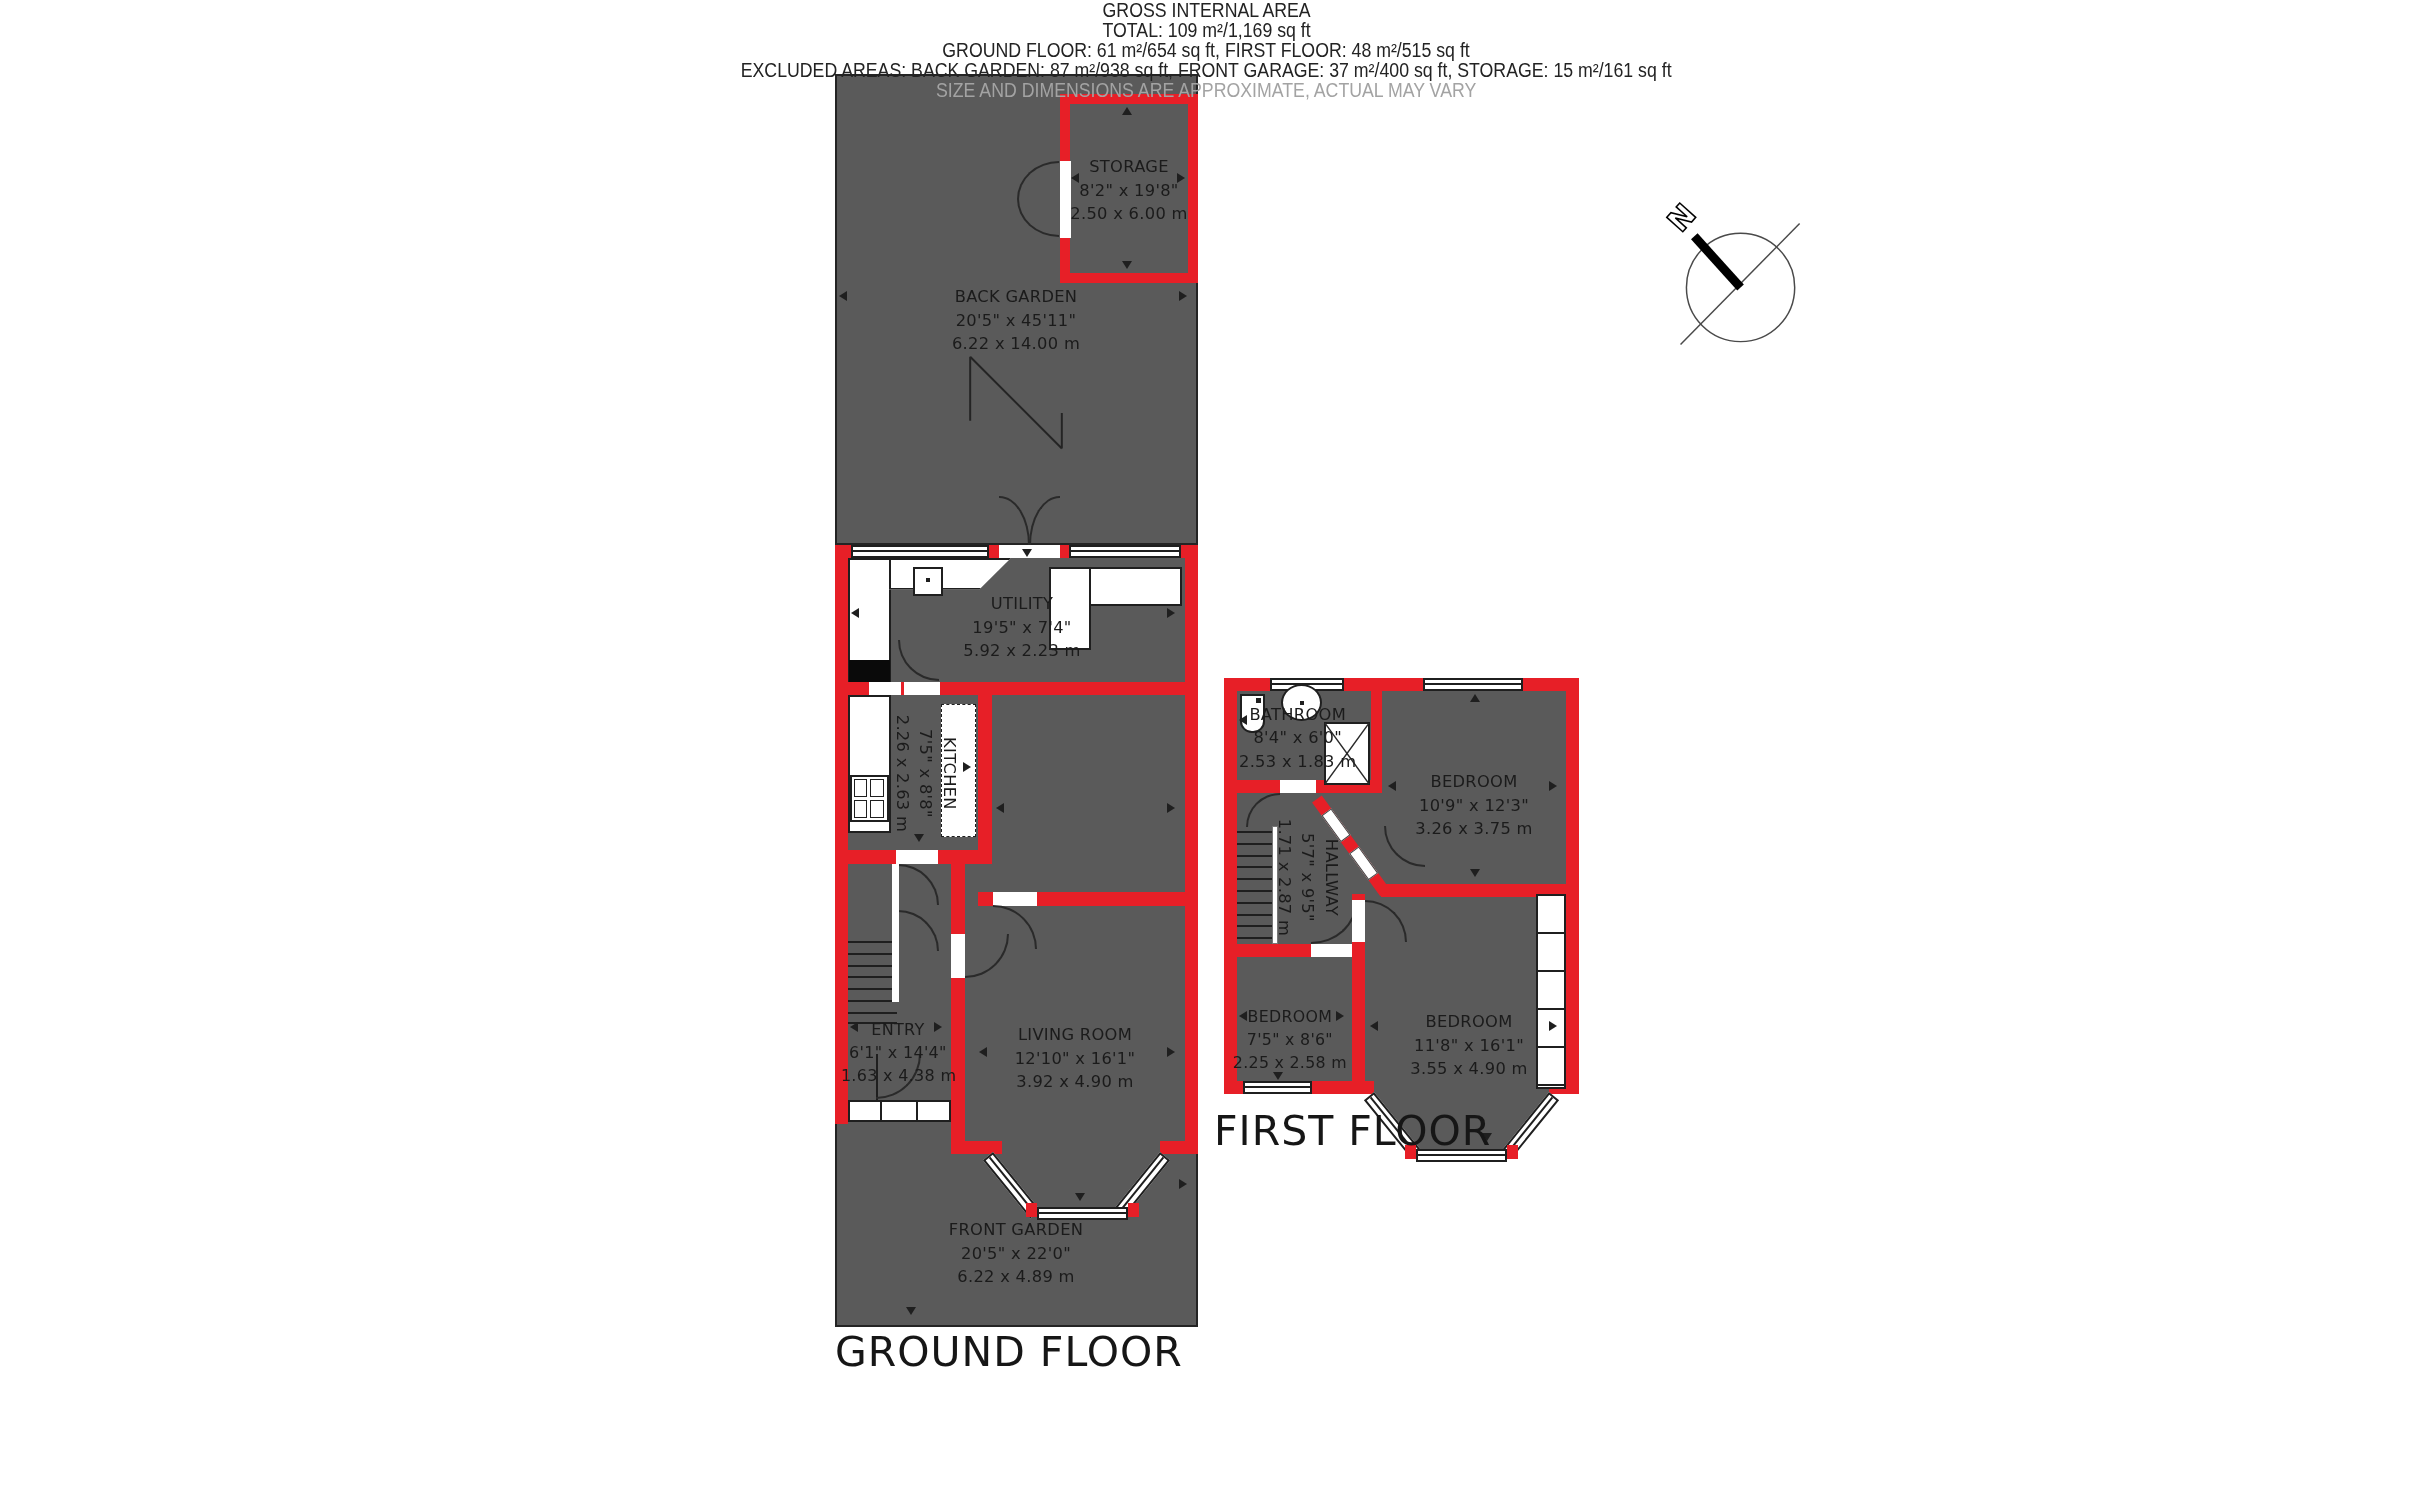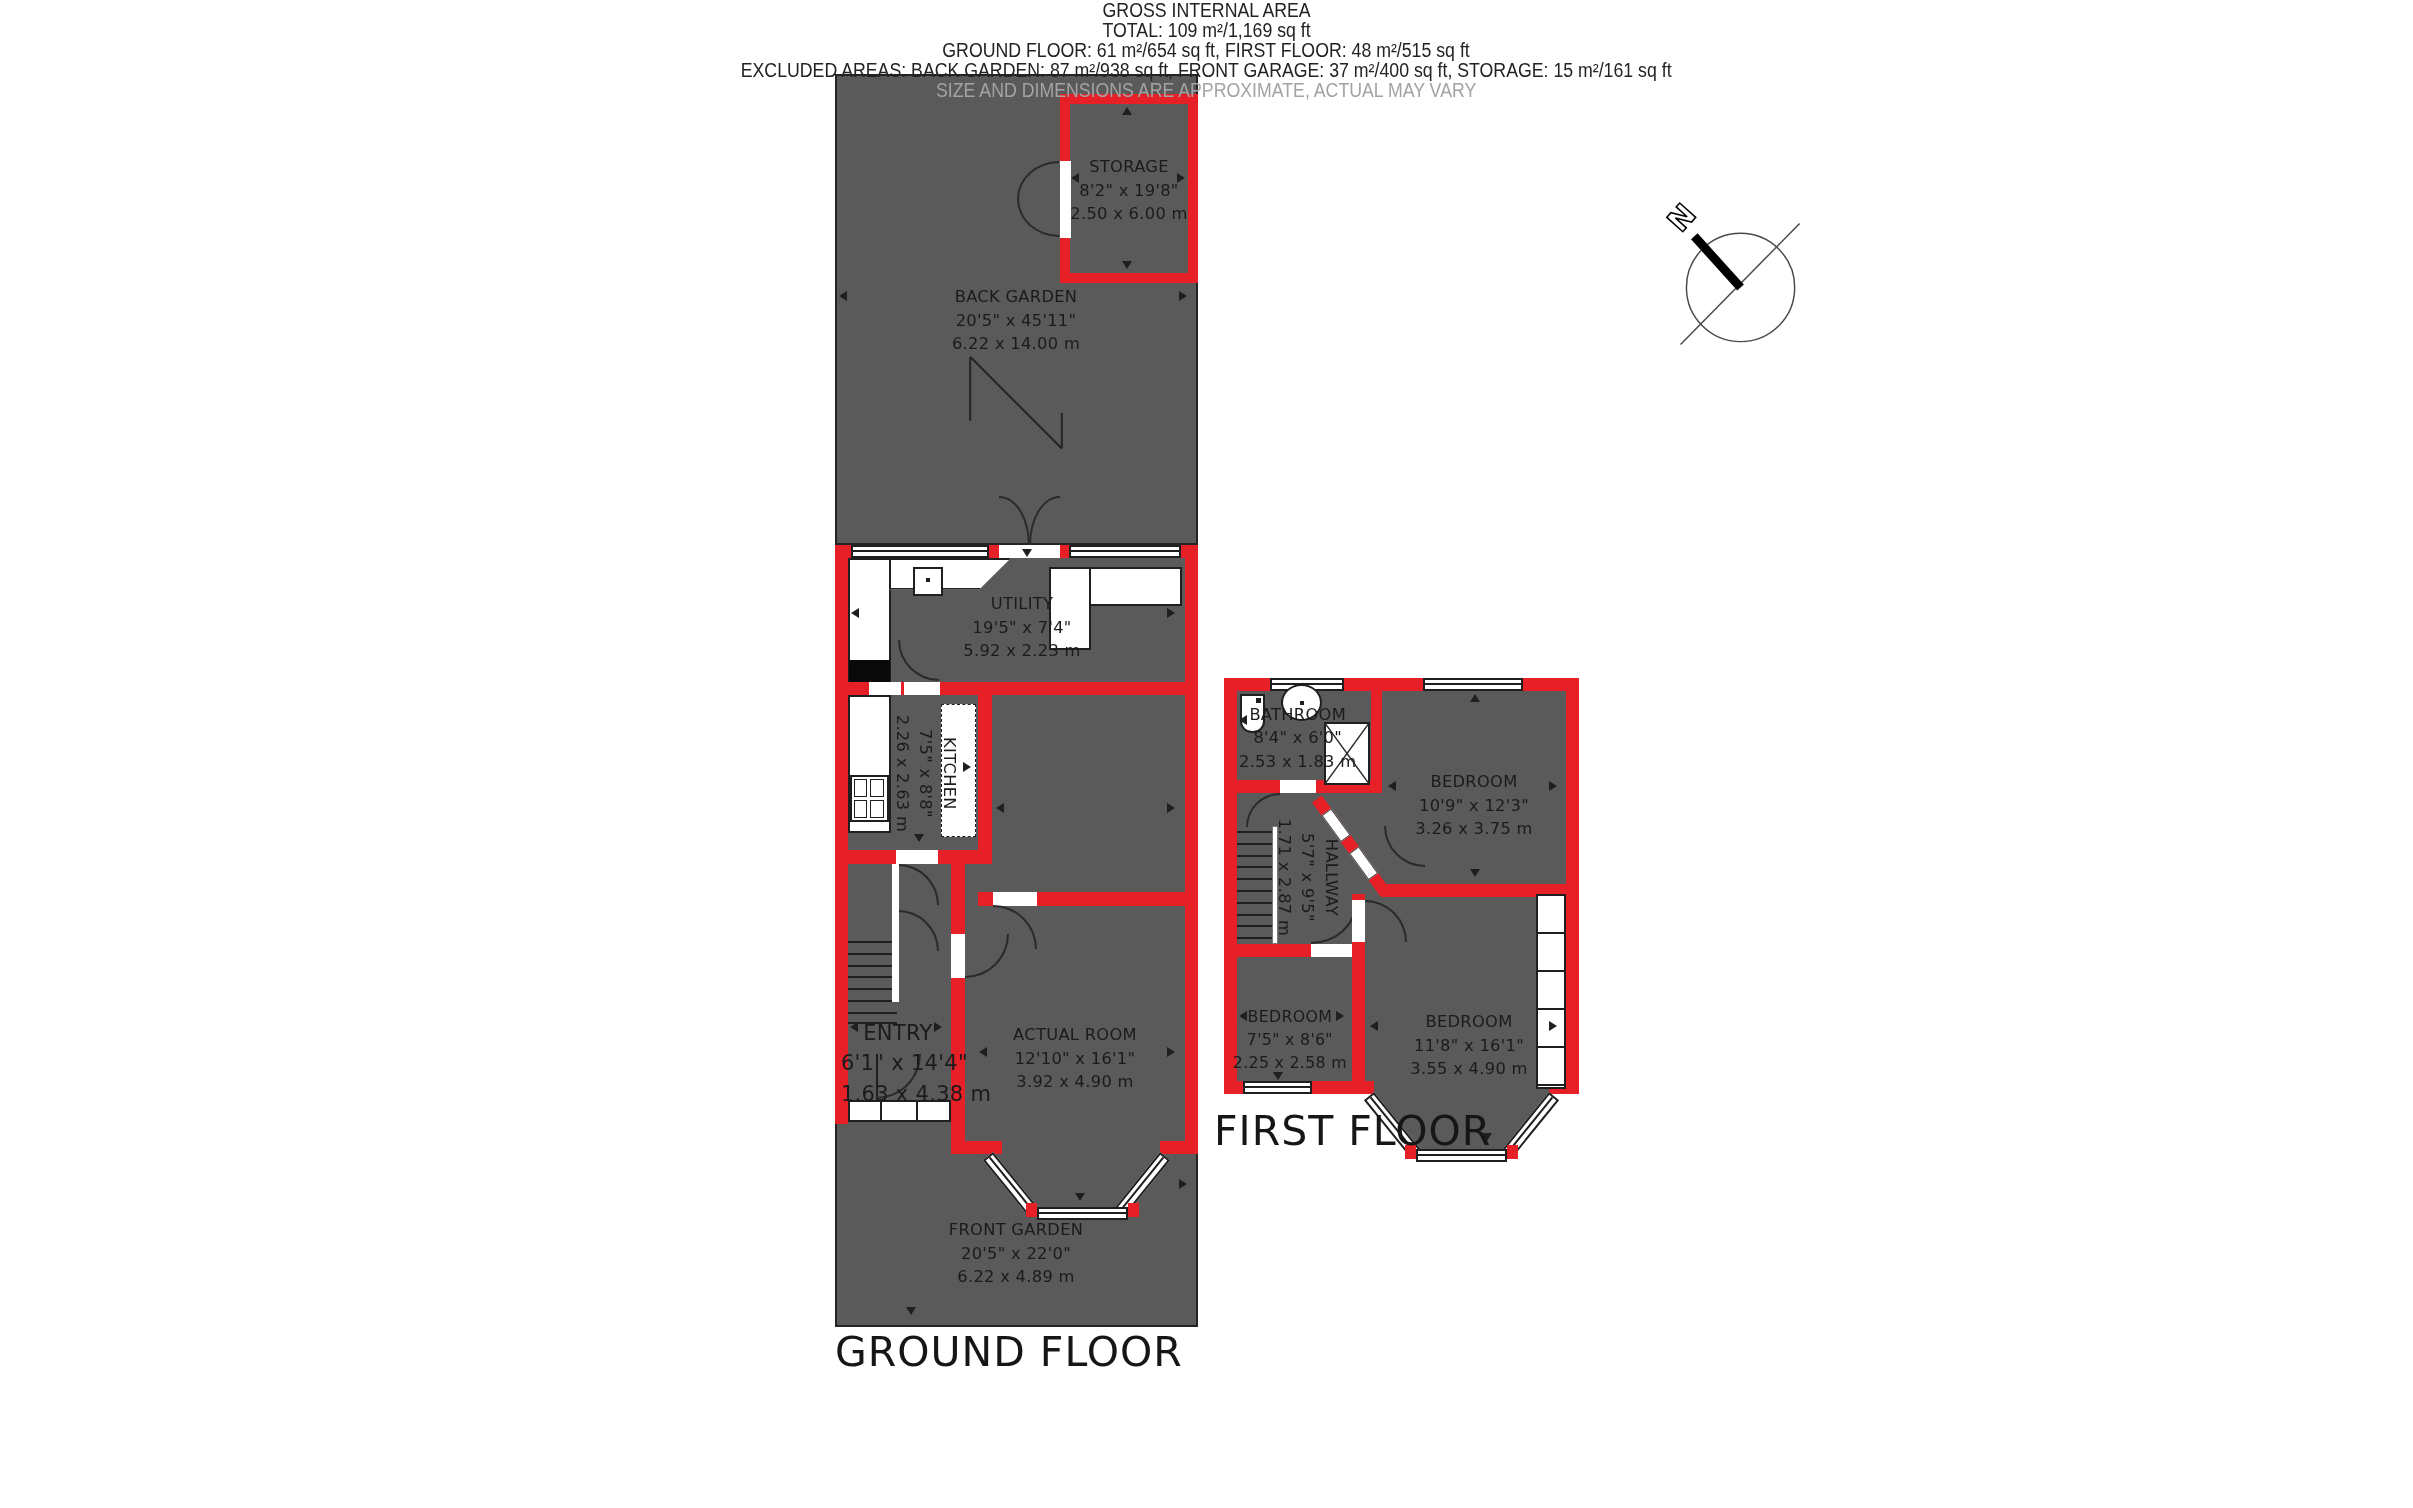--- a/index.html
+++ b/index.html
@@ -132,27 +132,27 @@
   <div class="rlabel" style="left:49px;top:518px;width:276px">
     <span>UTILITY</span>
     <span>19'5" x 7'4"</span>
     <span>5.92 x 2.23 m</span>
   </div>
   <div class="rlabel vert" style="left:26.6px;top:664px;width:128px">
     <span>KITCHEN</span>
     <span>7'5" x 8'8"</span>
     <span>2.26 x 2.63 m</span>
   </div>
-  <div class="rlabel" style="left:5.9px;top:944px;width:114px;font-size:21px">
+  <div class="rlabel" style="left:5.9px;top:944px;width:114px;font-size:16px">
     <span>ENTRY</span>
     <span>6'1" x 14'4"</span>
     <span>1.63 x 4.38 m</span>
   </div>
   <div class="rlabel" style="left:102px;top:949px;width:276px">
-    <span>ACTUAL ROOM</span>
+    <span>LIVING ROOM</span>
     <span>12'10" x 16'1"</span>
     <span>3.92 x 4.90 m</span>
   </div>
   <div class="rlabel" style="left:43px;top:1144px;width:276px">
     <span>FRONT GARDEN</span>
     <span>20'5" x 22'0"</span>
     <span>6.22 x 4.89 m</span>
   </div>
 
   <div class="ar ar-l" style="left:3.9px;top:217px"></div>

